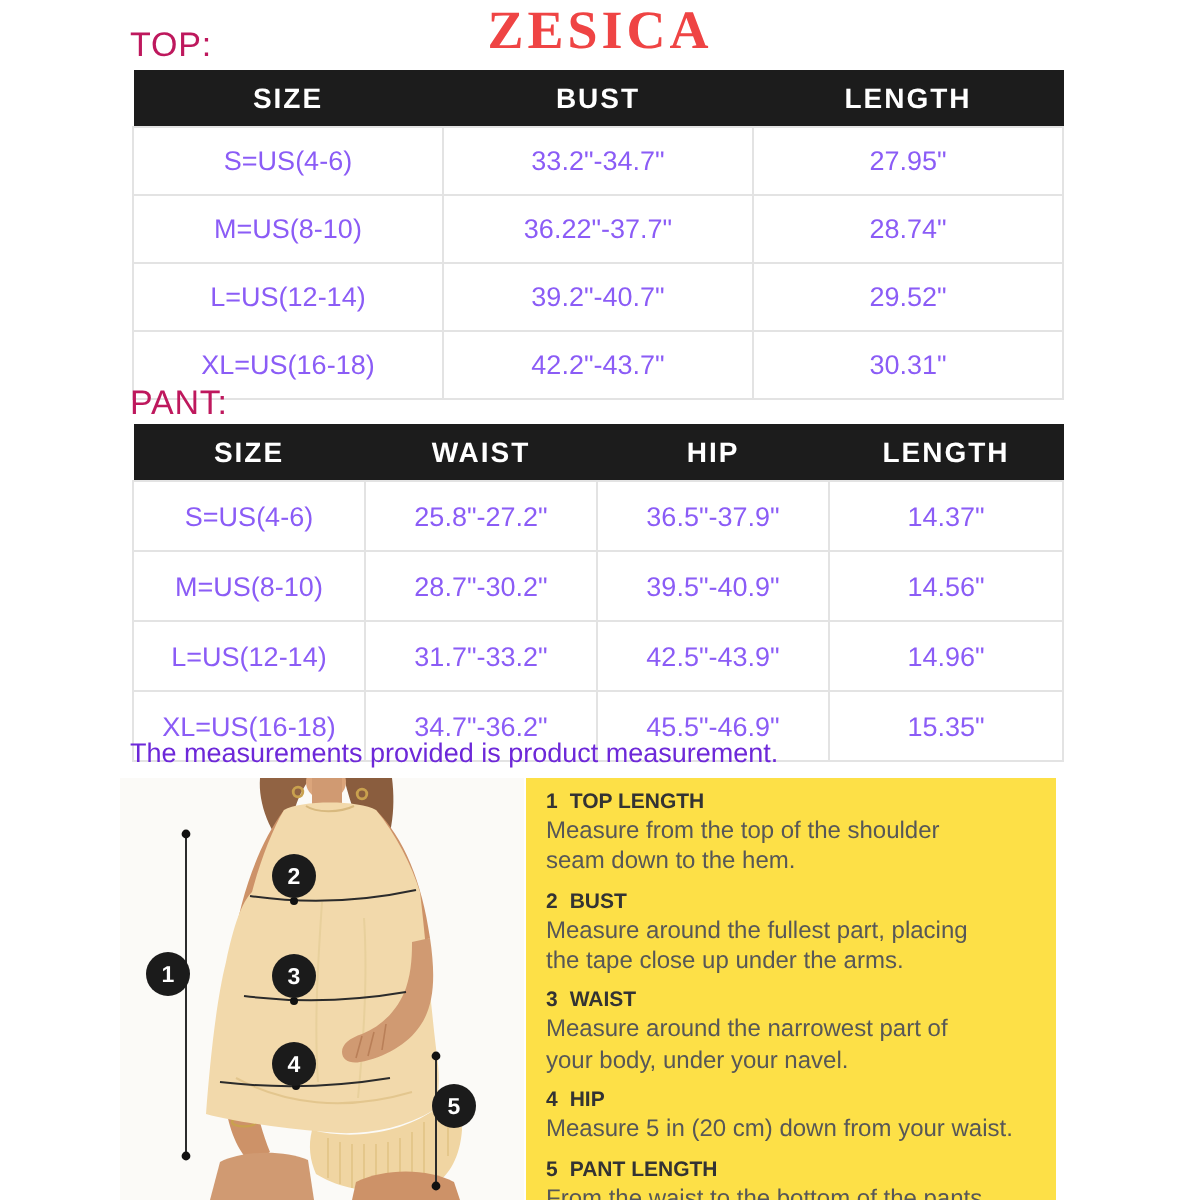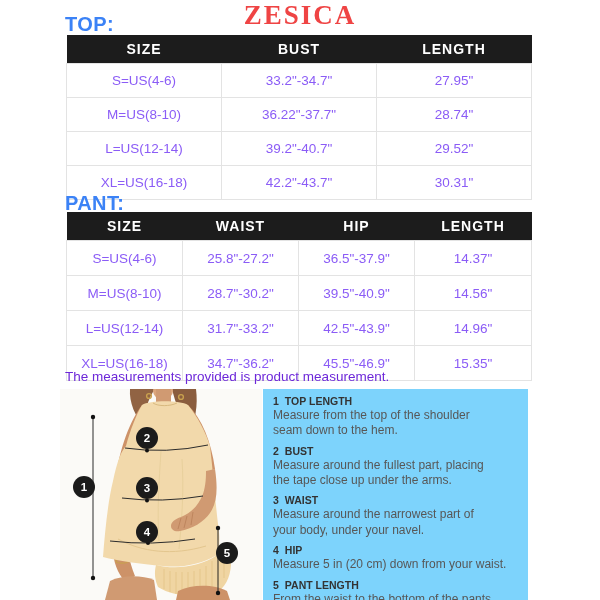--- a/index.html
+++ b/index.html
@@ -2,39 +2,39 @@
 <html><head>
 <meta charset="utf-8">
 <style>
   html,body{margin:0;padding:0;}
   body{width:600px;height:600px;background:#ffffff;font-family:"Liberation Sans",sans-serif;}
   .page{position:relative;width:600px;height:600px;overflow:hidden;background:#ffffff;}
 
   .brand{position:absolute;top:0px;left:0;width:100%;text-align:center;
          font-family:"Liberation Serif",serif;font-weight:bold;font-size:27px;
          letter-spacing:2px;color:#ef4444;}
-  .sec-label{position:absolute;left:65px;font-size:20px;color:#3b82f6;letter-spacing:.4px;font-weight:bold;}
+  .sec-label{position:absolute;left:65px;font-size:17px;color:#be185d;letter-spacing:.4px;}
   #top-label{top:13px;}
   #pant-label{top:192px;}
 
   table{position:absolute;left:66px;width:465px;border-collapse:collapse;table-layout:fixed;}
   #top-table{top:35px;}
   #pant-table{top:212px;}
   th{background:#1c1c1c;color:#ffffff;font-size:14px;font-weight:bold;height:26px;
      letter-spacing:1px;border:0;}
   td{background:#ffffff;border:1px solid #e3e3e3;text-align:center;
      font-size:13.5px;color:#8b5cf6;height:31px;}
   #pant-table td{height:32px;}
 
   .note{position:absolute;left:65px;top:369px;font-size:13.5px;color:#6d28d9;}
 
   .figure{position:absolute;left:60px;top:389px;width:202px;height:211px;}
   .figure svg{display:block;}
 
-  .panel{position:absolute;left:263px;top:389px;width:265px;height:211px;background:#7dd3fc;
+  .panel{position:absolute;left:263px;top:389px;width:265px;height:211px;background:#fde047;
          box-sizing:border-box;padding:6px 10px 0 10px;}
   .g-head{font-size:10.5px;font-weight:bold;color:#333333;margin-bottom:1px;}
   .g-num{margin-right:6px;}
   .g-desc{font-size:12px;color:#575757;line-height:1.28;white-space:pre-line;margin-bottom:6px;}
 </style>
 </head>
 <body>
 
 <div class="page">
 

